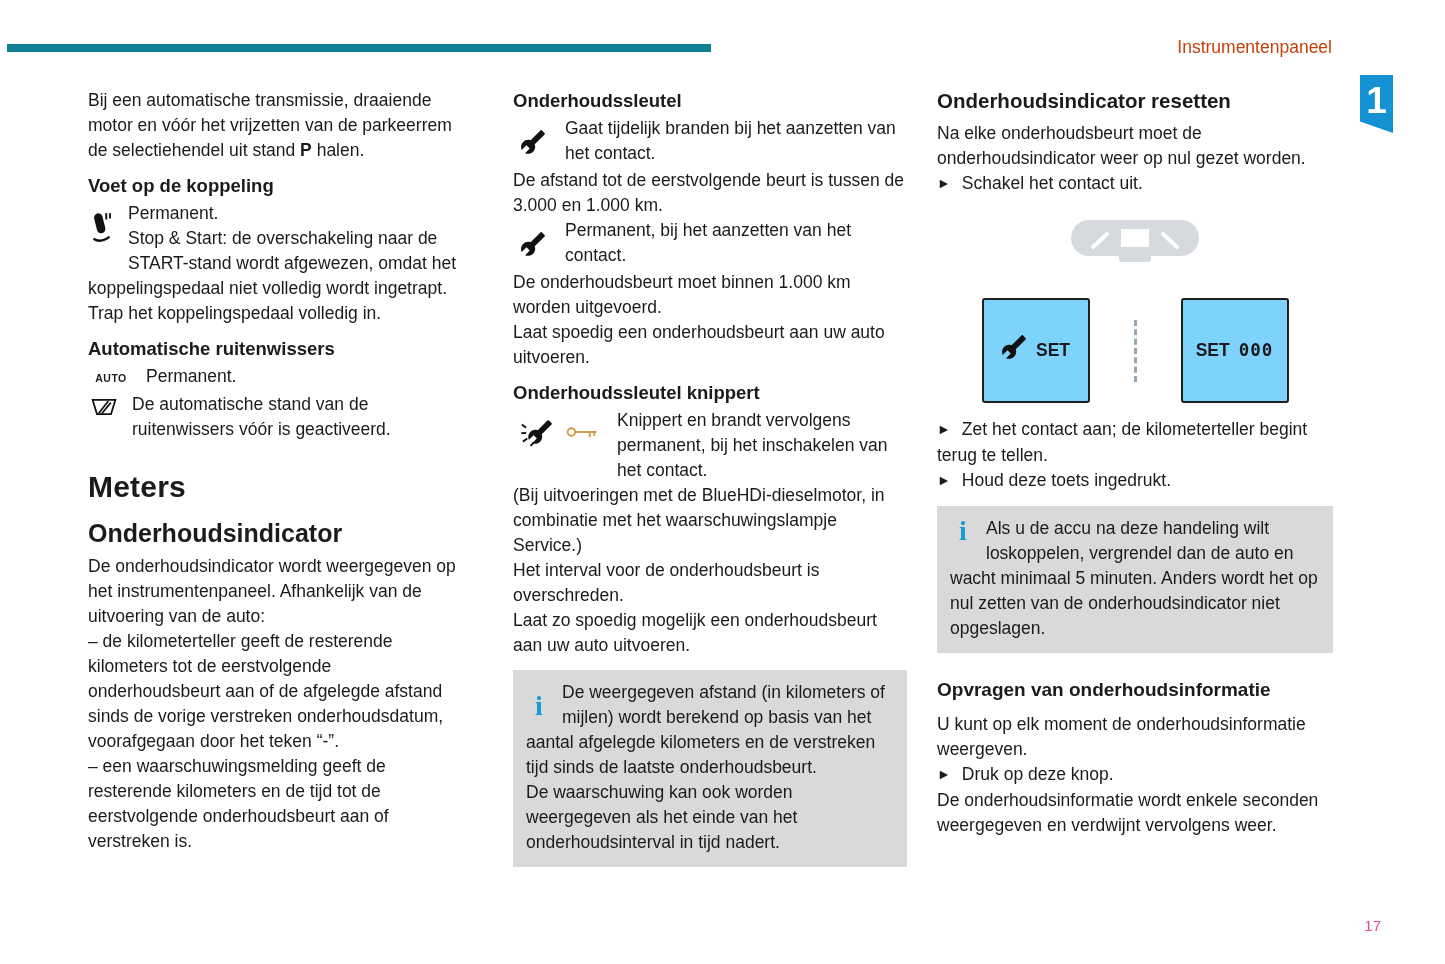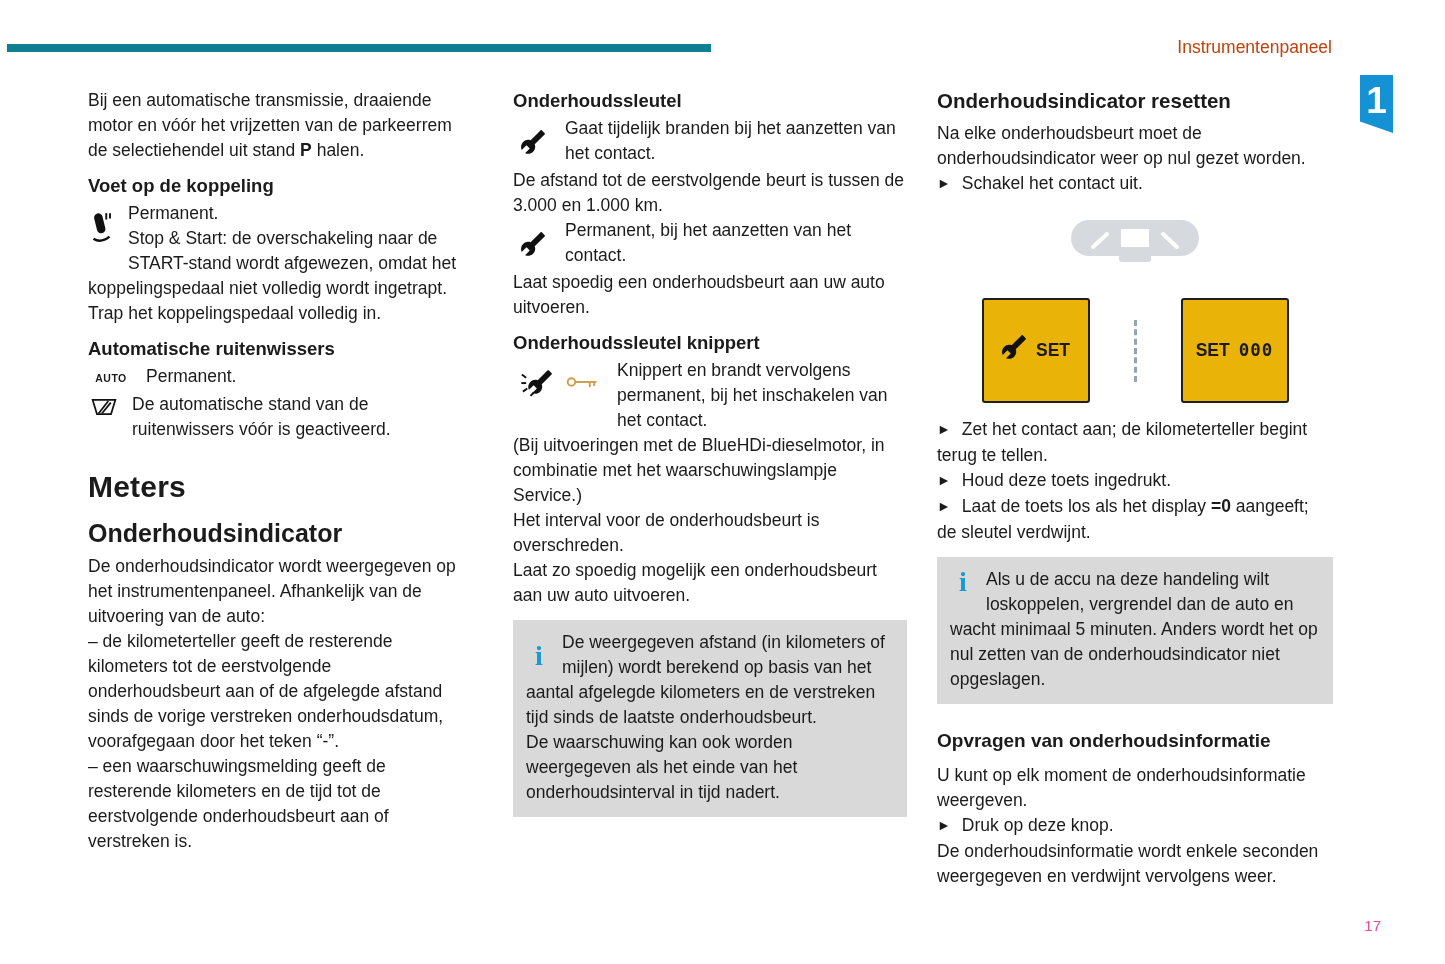--- a/index.html
+++ b/index.html
@@ -45,21 +45,21 @@
     font-family:"Liberation Serif", serif;font-weight:bold;font-size:28px;color:#1a9ad5;
     display:flex;align-items:center;justify-content:center;
   }
   .i-tall{height:48px;}
   .i-short{height:26px;}
 
   .figure{margin:16px 0 14px;text-align:center;}
   .cluster-wrap{display:block;margin:0 0 26px 0;}
   .setrow{display:flex;justify-content:center;align-items:center;gap:44px;}
   .setbox{
-    width:104px;height:101px;border:2px solid #1f1f1f;border-radius:3px;background:#eab308;
+    width:104px;height:101px;border:2px solid #1f1f1f;border-radius:3px;background:#7dd3fc;
     display:flex;align-items:center;justify-content:center;gap:9px;
     font-weight:bold;font-size:17.5px;
   }
   .dashline{height:62px;width:0;border-left:3px dashed #93a5b1;}
   .zeros{font-family:"DejaVu Sans Mono", monospace;font-weight:bold;letter-spacing:1px;}
   .page-num{position:absolute;right:64px;bottom:30px;font-size:15px;color:#ec4899;}
 </style>
 </head>
 <body>
 
@@ -123,20 +123,21 @@
   <p>De afstand tot de eerstvolgende beurt is tussen de 3.000 en 1.000 km.</p>
 
   <div class="icp">
     <span class="ic ic-wrench">
       <svg width="26" height="26" viewBox="0 0 24 24">
         <path transform="scale(1,-1) translate(0,-24)" d="M22.7 19l-9.1-9.1c.9-2.3.4-5-1.5-6.9-2-2-5-2.4-7.4-1.3L9 6 6 9 1.6 4.7C.4 7.1.9 10.1 2.9 12.1c1.9 1.9 4.6 2.4 6.9 1.5l9.1 9.1c.4.4 1 .4 1.4 0l2.3-2.3c.5-.4.5-1.1.1-1.4z" fill="#111"></path>
       </svg>
     </span>
     <span>Permanent, bij het aanzetten van het contact.</span>
   </div>
+  <p>De onderhoudsbeurt moet binnen 1.000 km worden uitgevoerd.</p>
   <p>Laat spoedig een onderhoudsbeurt aan uw auto uitvoeren.</p>
 
   <p class="sec-h">Onderhoudssleutel knippert</p>
   <div class="icp">
     <span class="ic ic-pair">
       <span>
         <svg width="38" height="30" viewBox="0 0 34 28">
           <g transform="translate(6,2)">
             <path transform="scale(1,-1) translate(0,-24)" d="M22.7 19l-9.1-9.1c.9-2.3.4-5-1.5-6.9-2-2-5-2.4-7.4-1.3L9 6 6 9 1.6 4.7C.4 7.1.9 10.1 2.9 12.1c1.9 1.9 4.6 2.4 6.9 1.5l9.1 9.1c.4.4 1 .4 1.4 0l2.3-2.3c.5-.4.5-1.1.1-1.4z" fill="#111"></path>
           </g>
@@ -197,21 +198,20 @@
       <div class="dashline"></div>
       <div class="setbox">
         <span>SET</span>
         <span class="zeros">000</span>
       </div>
     </div>
   </div>
 
   <p class="bullet"><span class="arr">►</span><span>Zet het contact aan; de kilometerteller begint terug te tellen.</span></p>
   <p class="bullet"><span class="arr">►</span><span>Houd deze toets ingedrukt.</span></p>
-  <p class="bullet"><span class="arr">►</span><span>Laat de toets los als het display </span><b>=0</b><span> aangeeft; de sleutel verdwijnt.</span></p>
 
   <div class="infobox">
     <span class="i-icon i-short">i</span>
     <p>Als u de accu na deze handeling wilt loskoppelen, vergrendel dan de auto en wacht minimaal 5 minuten. Anders wordt het op nul zetten van de onderhoudsindicator niet opgeslagen.</p>
   </div>
 
   <p class="h3">Opvragen van onderhoudsinformatie</p>
   <p>U kunt op elk moment de onderhoudsinformatie weergeven.</p>
   <p class="bullet"><span class="arr">►</span><span>Druk op deze knop.</span></p>
   <p>De onderhoudsinformatie wordt enkele seconden weergegeven en verdwijnt vervolgens weer.</p>

